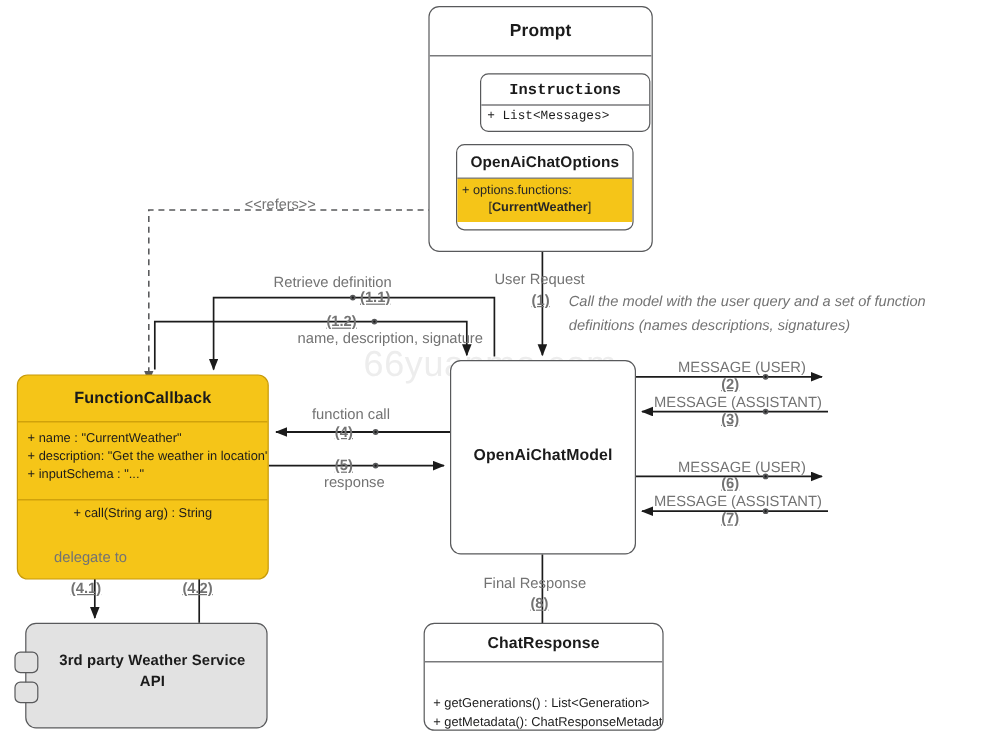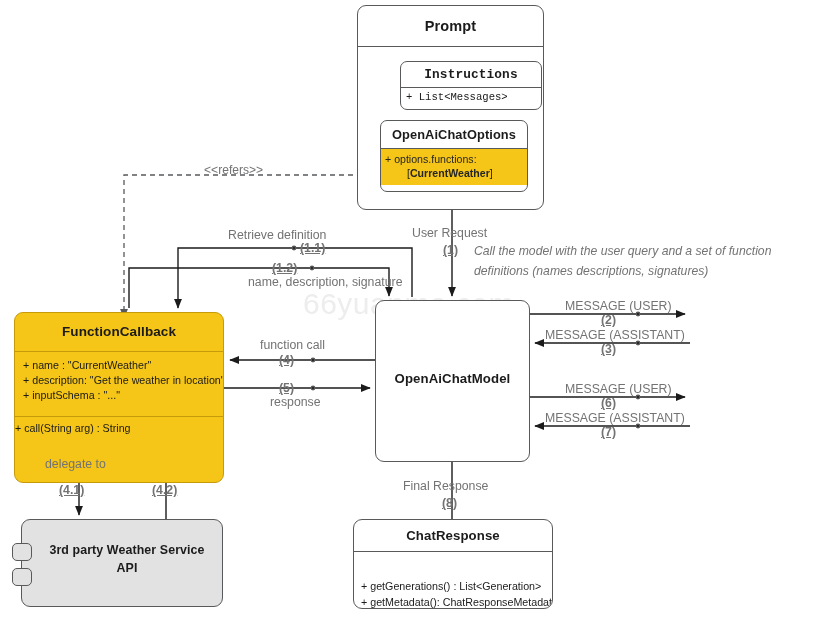--- a/index.html
+++ b/index.html
@@ -41,21 +41,21 @@
     height:0;
     font-size:0;
     line-height:0;
   }
   .box.yellow .cls-sep{ border-top-color:#c79a09; }
   .cls-attrs{
     color:#1b1b1b;
   }
   .cls-attrs div{ white-space:nowrap; }
   .cls-ops{
-    text-align:left;
+    text-align:center;
     color:#1b1b1b;
   }
 
   
   #prompt-box{ left:357px; top:5px; width:187px; height:205px; }
   #prompt-title{ font-size:14.5px; padding-top:12px; }
   #prompt-sep{ margin-top:12px; }
 
   
   #instructions-box{ left:400px; top:61px; width:142px; height:49px; border-radius:7px;font-family:Liberation Mono, monospace;}

